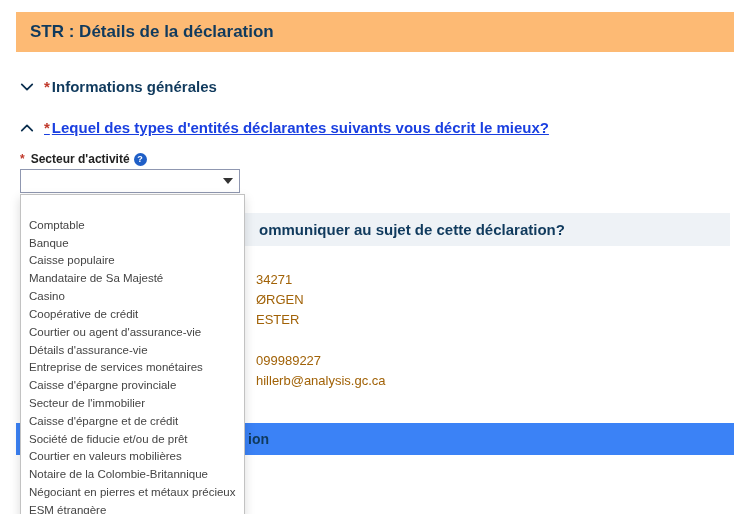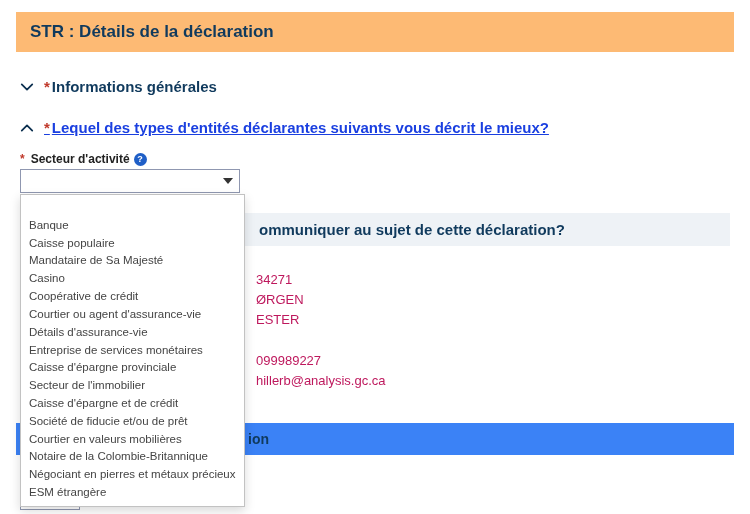--- a/index.html
+++ b/index.html
@@ -118,21 +118,21 @@
   .contact-header {
     background: #eef2f6;
     padding: 8px 9px;
     display: flex;
     align-items: center;
     gap: 10px;
     margin-bottom: 24px;
   }
   .contact-details {
     font-size: 13px;
-    color: #be185d;
+    color: #a16207;
     line-height: 1.55;
     padding-left: 236px;
   }
   .contact-details .line { white-space: nowrap; }
   .info-section-bar {
     background: #3b82f6;
     padding: 8px 12px;
     margin: 16px 0 14px 0;
     font-weight: 700;
     font-size: 14px;
@@ -173,20 +173,21 @@
   <div class="panel">
     <div class="field-label">
       <span class="req-star">*</span>
       <span>Secteur d'activité</span>
       <span class="help-dot">?</span>
     </div>
     <div class="select-box"></div>
 
     <div class="dropdown-list">
       <div class="opt">&nbsp;</div>
+      <div class="opt">Comptable</div>
       <div class="opt">Banque</div>
       <div class="opt">Caisse populaire</div>
       <div class="opt">Mandataire de Sa Majesté</div>
       <div class="opt">Casino</div>
       <div class="opt">Coopérative de crédit</div>
       <div class="opt">Courtier ou agent d'assurance-vie</div>
       <div class="opt">Détails d'assurance-vie</div>
       <div class="opt">Entreprise de services monétaires</div>
       <div class="opt">Caisse d'épargne provinciale</div>
       <div class="opt">Secteur de l'immobilier</div>

